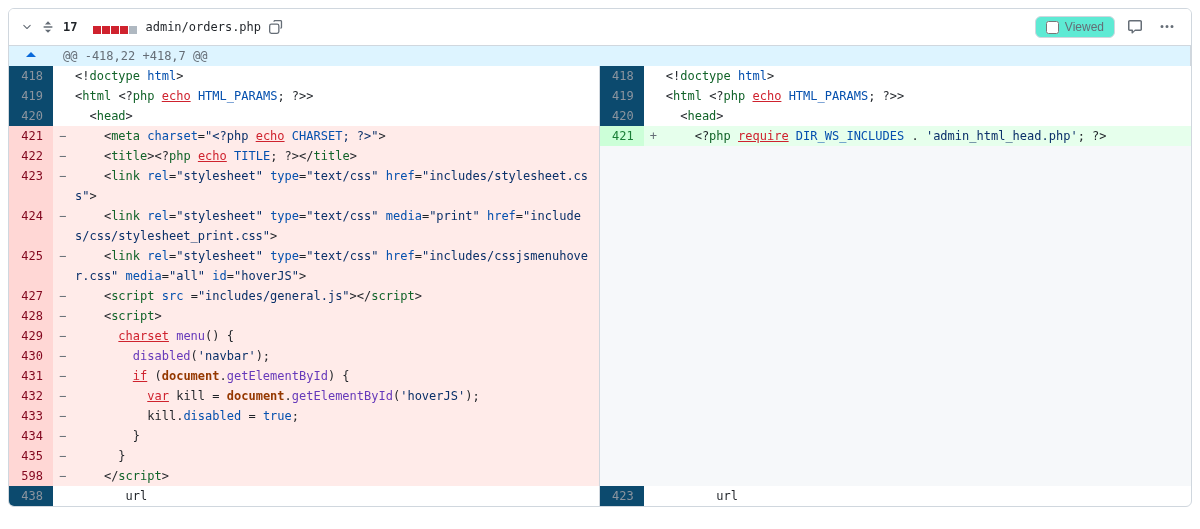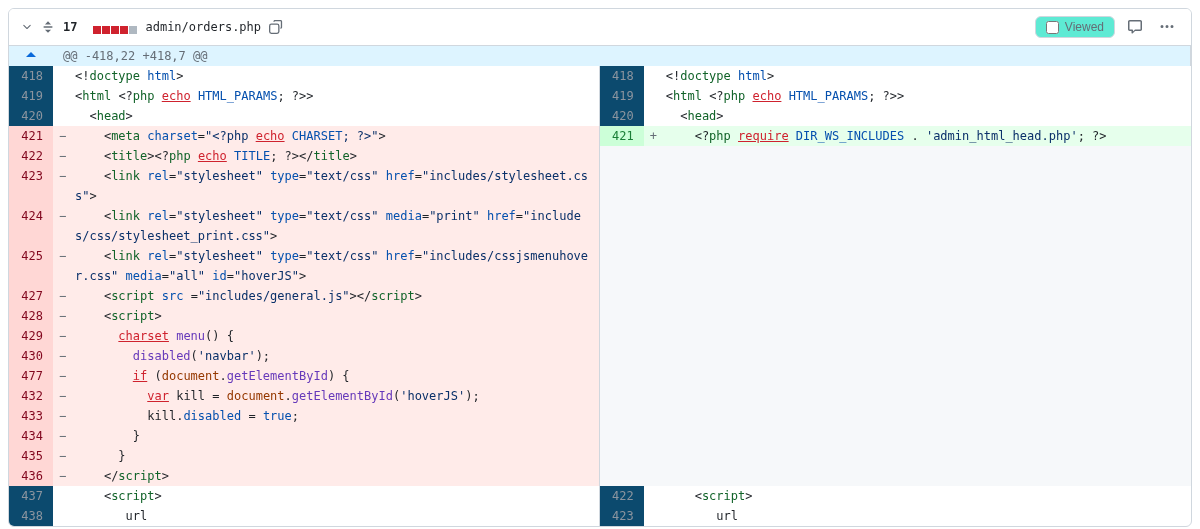--- a/index.html
+++ b/index.html
@@ -111,21 +111,21 @@
   td.rborder{border-right:1px solid var(--border);}
 
   
   .t-tag{color:var(--attr);}
   .t-attr{color:var(--const);}
   .t-str{color:var(--str);}
   .t-kw{color:var(--kw);text-decoration:underline;}
   .t-fn{color:var(--fn);}
   .t-const{color:var(--const);}
   .t-punc{color:#1f2328;}
-  .t-builtin{color:#953800;}
+  .t-builtin{color:#953800;font-weight:bold;}
 </style>
 </head>
 <body>
 
 <div class="file">
   <div class="file-header">
     <div class="fh-left">
       <span class="chev">
         <svg width="12" height="12" viewBox="0 0 16 16">
             <path fill="currentColor" d="M12.78 5.22a.75.75 0 0 1 0 1.06l-4.25 4.25a.75.75 0 0 1-1.06 0L3.22 6.28a.75.75 0 1 1 1.06-1.06L8 8.94l3.72-3.72a.75.75 0 0 1 1.06 0Z"></path>
@@ -254,21 +254,21 @@
           <td class="lineno placeholder"></td>
           <td class="code placeholder"></td>
         </tr>
         <tr>
           <td class="lineno del-num">430</td>
           <td class="code del rborder"><span class="mk">−</span>        <span class="t-fn">disabled</span><span class="t-punc">(</span><span class="t-str">'navbar'</span><span class="t-punc">);</span></td>
           <td class="lineno placeholder"></td>
           <td class="code placeholder"></td>
         </tr>
         <tr>
-          <td class="lineno del-num">477</td>
+          <td class="lineno del-num">431</td>
           <td class="code del rborder"><span class="mk">−</span>        <span class="t-kw">if</span> <span class="t-punc">(</span><span class="t-builtin">document</span><span class="t-punc">.</span><span class="t-fn">getElementById</span><span class="t-punc">) {</span></td>
           <td class="lineno placeholder"></td>
           <td class="code placeholder"></td>
         </tr>
         <tr>
           <td class="lineno del-num">432</td>
           <td class="code del rborder"><span class="mk">−</span>          <span class="t-kw">var</span> kill <span class="t-punc">=</span> <span class="t-builtin">document</span><span class="t-punc">.</span><span class="t-fn">getElementById</span><span class="t-punc">(</span><span class="t-str">'hoverJS'</span><span class="t-punc">);</span></td>
           <td class="lineno placeholder"></td>
           <td class="code placeholder"></td>
         </tr>
@@ -284,30 +284,24 @@
           <td class="lineno placeholder"></td>
           <td class="code placeholder"></td>
         </tr>
         <tr>
           <td class="lineno del-num">435</td>
           <td class="code del rborder"><span class="mk">−</span>      <span class="t-punc">}</span></td>
           <td class="lineno placeholder"></td>
           <td class="code placeholder"></td>
         </tr>
         <tr>
-          <td class="lineno del-num">436</td>
+          <td class="lineno del-num">598</td>
           <td class="code del rborder"><span class="mk">−</span>    <span class="t-punc">&lt;/</span><span class="t-tag">script</span><span class="t-punc">&gt;</span></td>
           <td class="lineno placeholder"></td>
           <td class="code placeholder"></td>
-        </tr>
-        <tr>
-          <td class="lineno">437</td>
-          <td class="code rborder">    <span class="t-punc">&lt;</span><span class="t-tag">script</span><span class="t-punc">&gt;</span></td>
-          <td class="lineno">422</td>
-          <td class="code">    <span class="t-punc">&lt;</span><span class="t-tag">script</span><span class="t-punc">&gt;</span></td>
         </tr>
         <tr>
           <td class="lineno">438</td>
           <td class="code rborder">       url</td>
           <td class="lineno">423</td>
           <td class="code">       url</td>
         </tr>
       </tbody>
   </table>
 </div>

